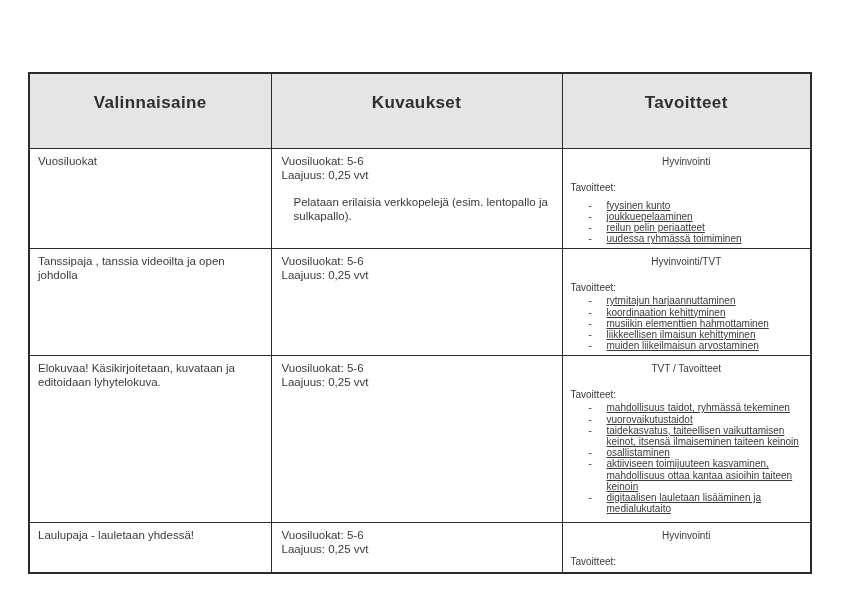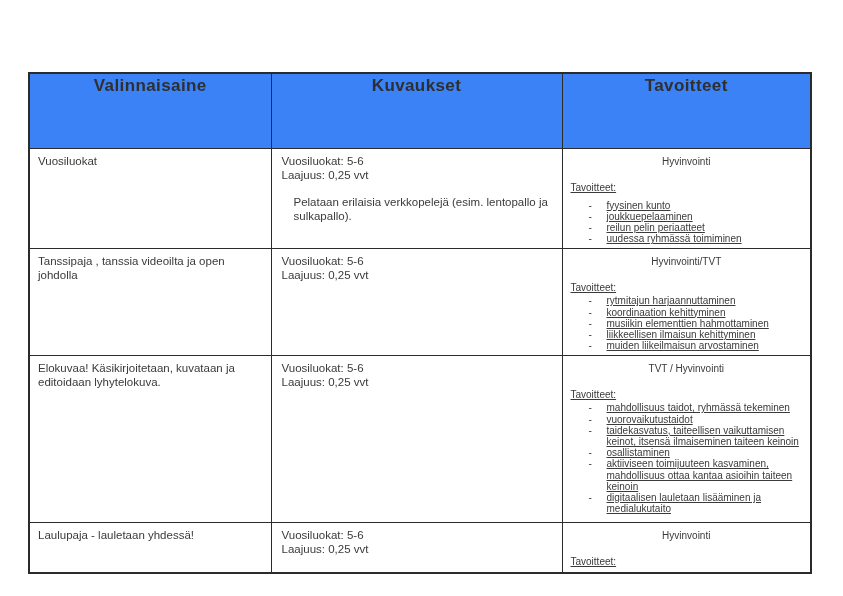--- a/index.html
+++ b/index.html
@@ -31,27 +31,27 @@
   }
   table.course-table th,
   table.course-table td {
     border: 1.5px solid #2b2b2b;
     vertical-align: top;
     overflow: hidden;
   }
   
   tr.header-row { height: 75px; }
   tr.header-row th {
-    background: #3b82f6;
+    background: #e5e5e5;
     font-size: 17px;
     font-weight: 700;
     letter-spacing: 0.4px;
     color: #2f2f2f;
     text-align: center;
-    padding-top: 2px;
+    padding-top: 19px;
   }
   
   tr.row-0 { height: 97px; }
   tr.row-1 { height: 101px; }
   tr.row-2 { height: 167px; }
   tr.row-3 { height: 45px; padding-left: 20px; }
   
   td.subject-cell, td.description-cell {
     font-size: 11.5px;
     line-height: 14px;
@@ -62,21 +62,21 @@
     margin: 13px 0 0 12px;
   }
   td.description-cell p.meta-line { margin: 0; }
   
   td.goals-cell {
     font-size: 10px;
     line-height: 13px;
     padding: 6px 8px 4px 8px;
   }
   .goal-category { margin: 0 0 13px 0; text-align: center; }
-  .goal-heading  { margin: 0; text-decoration: underline; }
+  .goal-heading  { margin: 0; }
   ul.goal-items {
     list-style: none;
     margin: 1px 0 0 0;
     padding: 0 0 0 16px;
   }
   ul.goal-items.gap-top { margin-top: 6px; }
   ul.goal-items li {
     position: relative;
     padding-left: 20px;
     font-size: 10px;
@@ -151,21 +151,21 @@
 
     <tr class="row-2">
       <td class="subject-cell">
         <span>Elokuvaa! Käsikirjoitetaan, kuvataan ja editoidaan lyhytelokuva.</span>
       </td>
       <td class="description-cell">
         <p class="meta-line">Vuosiluokat: 5-6</p>
         <p class="meta-line">Laajuus: 0,25 vvt</p>
       </td>
       <td class="goals-cell">
-        <p class="goal-category">TVT / Hyvinvointi</p>
+        <p class="goal-category">TVT / Tavoitteet</p>
         <p class="goal-heading">Tavoitteet:</p>
         <ul class="goal-items">
           <li>mahdollisuus taidot, ryhmässä tekeminen</li>
           <li>vuorovaikutustaidot</li>
           <li>taidekasvatus, taiteellisen vaikuttamisen keinot, itsensä ilmaiseminen taiteen keinoin</li>
           <li>osallistaminen</li>
           <li>aktiiviseen toimijuuteen kasvaminen, mahdollisuus ottaa kantaa asioihin taiteen keinoin</li>
           <li>digitaalisen lauletaan lisääminen ja medialukutaito</li>
         </ul>
       </td>

